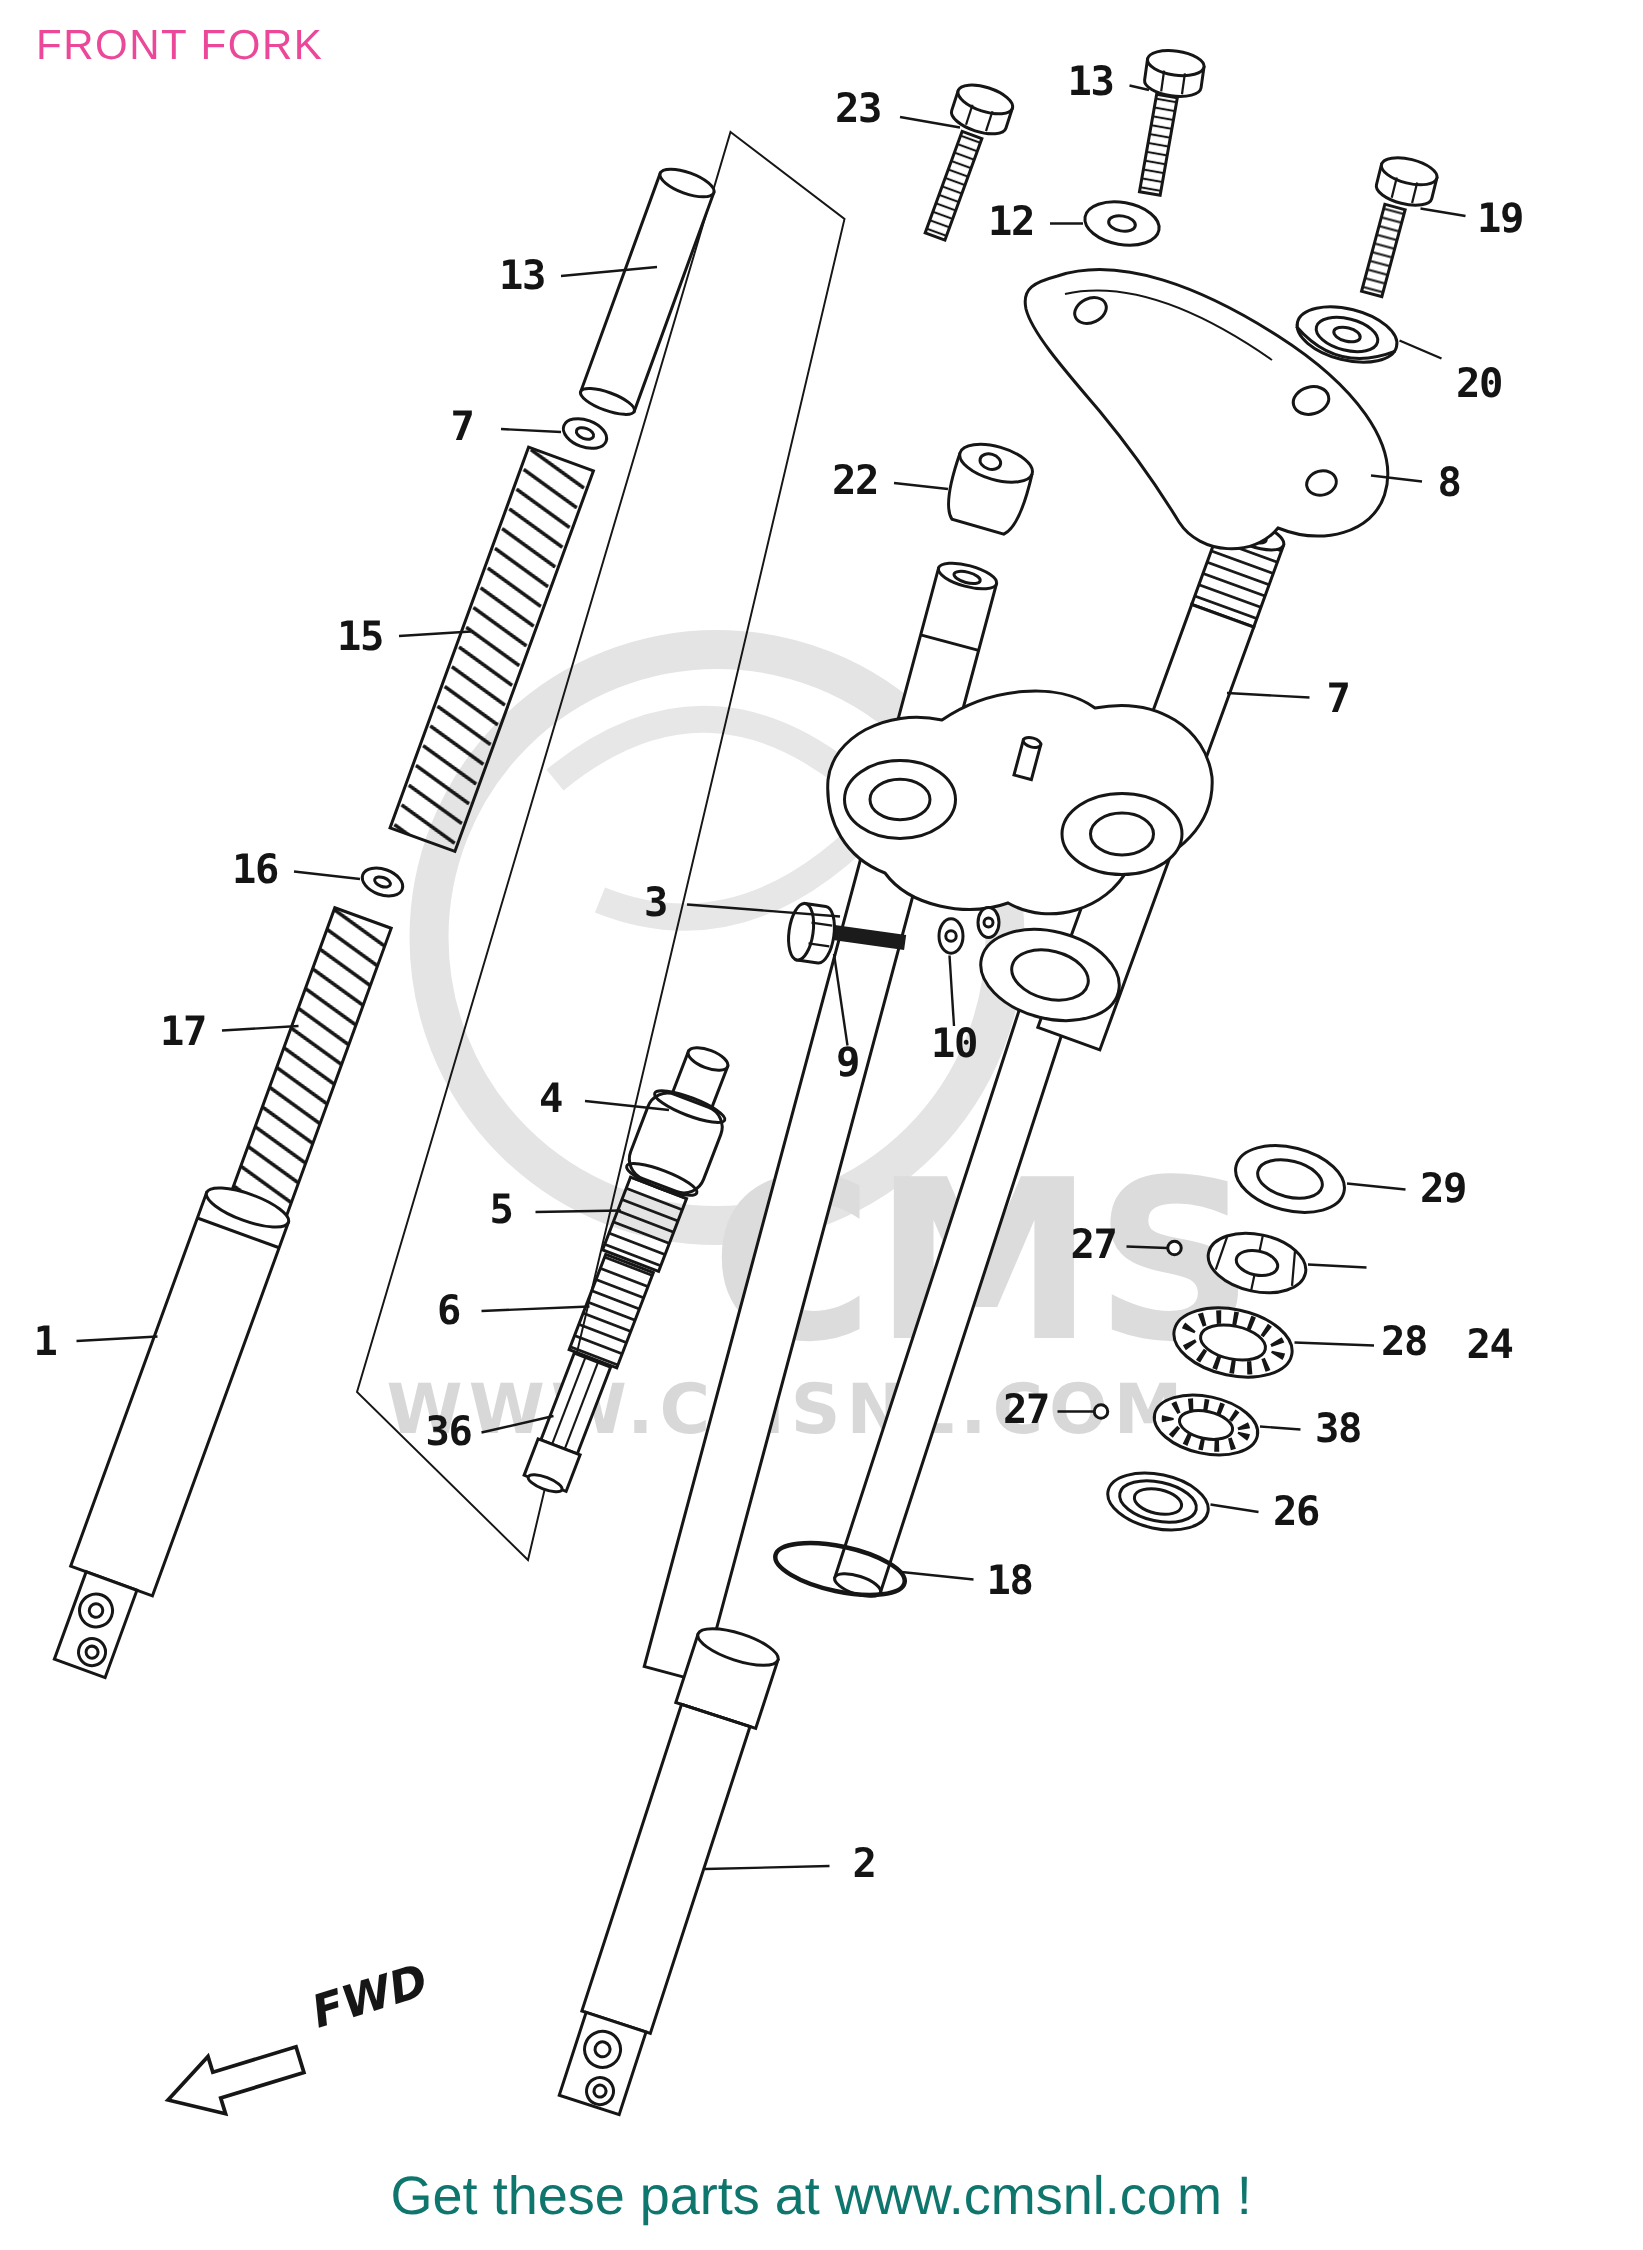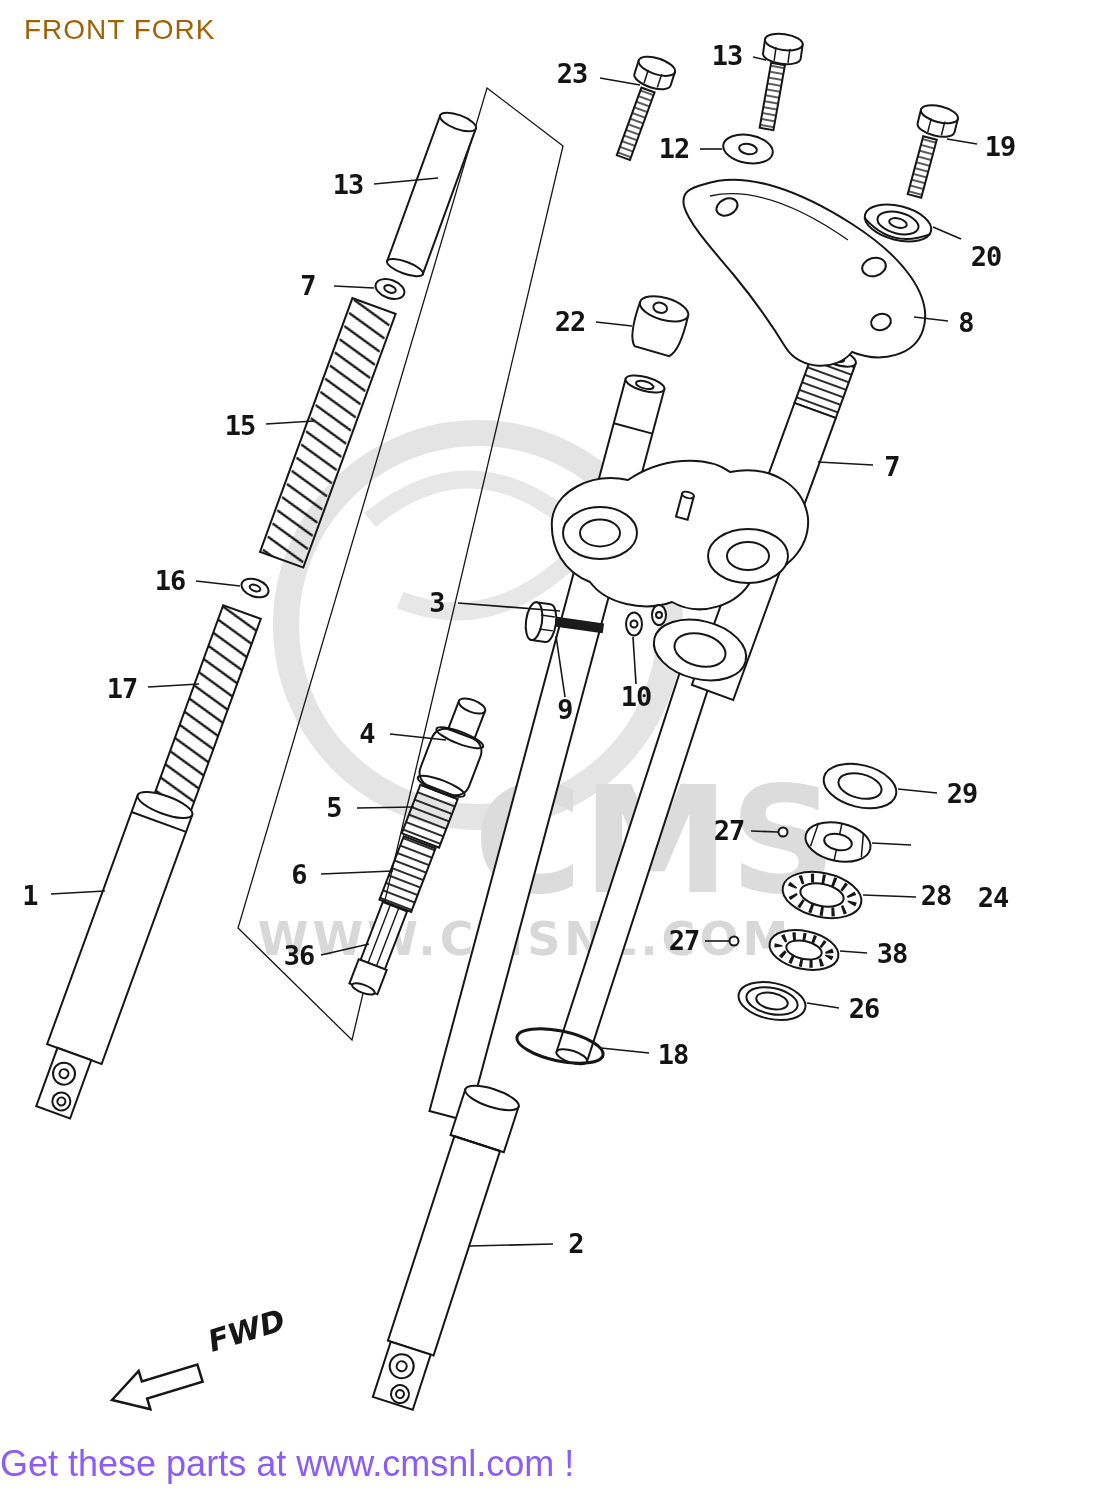--- a/index.html
+++ b/index.html
@@ -1,24 +1,24 @@
 <!DOCTYPE html>
 <html><head>
 <meta charset="utf-8">
 <style>
   html,body{margin:0;padding:0;background:#fff;}
   .page{position:relative;width:1095px;height:1500px;background:#fff;overflow:hidden;
         font-family:"DejaVu Sans",sans-serif;}
   .title{position:absolute;left:24px;top:14px;font:400 28px "Liberation Sans",sans-serif;
-         color:#a16207;letter-spacing:1px;}
+         color:#ec4899;letter-spacing:1px;}
   .callout{position:absolute;transform:translate(-50%,-50%);
            font:700 27px "DejaVu Sans Mono",monospace;color:#141414;letter-spacing:-1px;
            white-space:nowrap;}
-  .footer{position:absolute;left:0;right:0;top:1443px;text-align:left;
-          font:400 36px "Liberation Sans",sans-serif;color:#8b5cf6;}
+  .footer{position:absolute;left:0;right:0;top:1443px;text-align:center;
+          font:400 36px "Liberation Sans",sans-serif;color:#0f766e;}
   svg{position:absolute;left:0;top:0;}
 </style>
 </head>
 <body>
 
 <div class="page">
 
 <svg width="1095" height="1500" viewBox="0 0 1095 1500">
   <defs>
     <pattern id="coil" width="14" height="46" y="-23" patternUnits="userSpaceOnUse">

